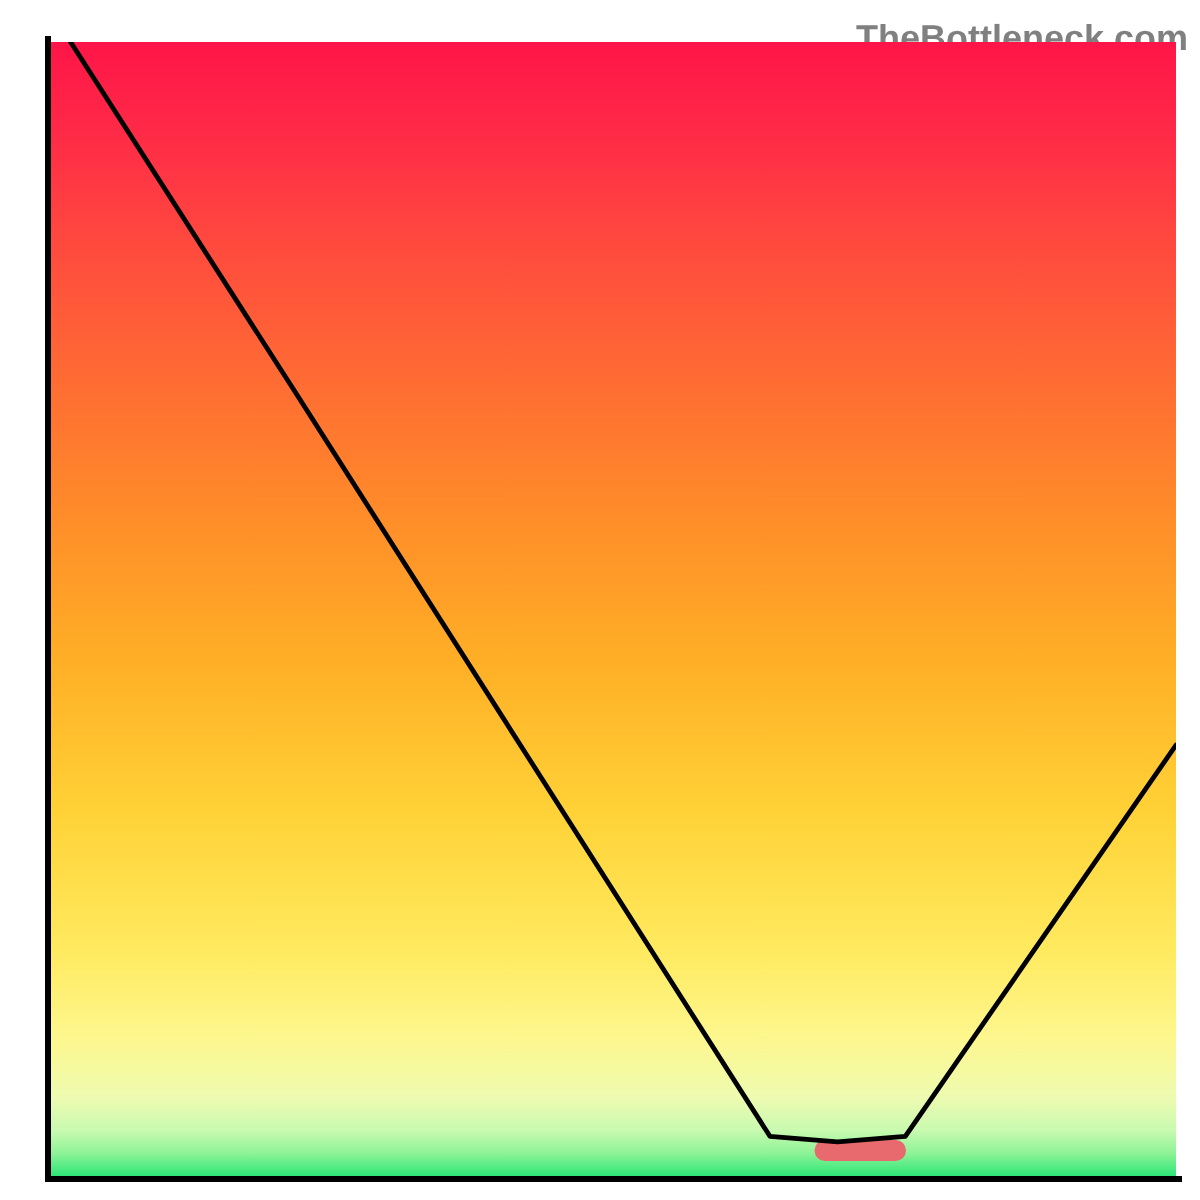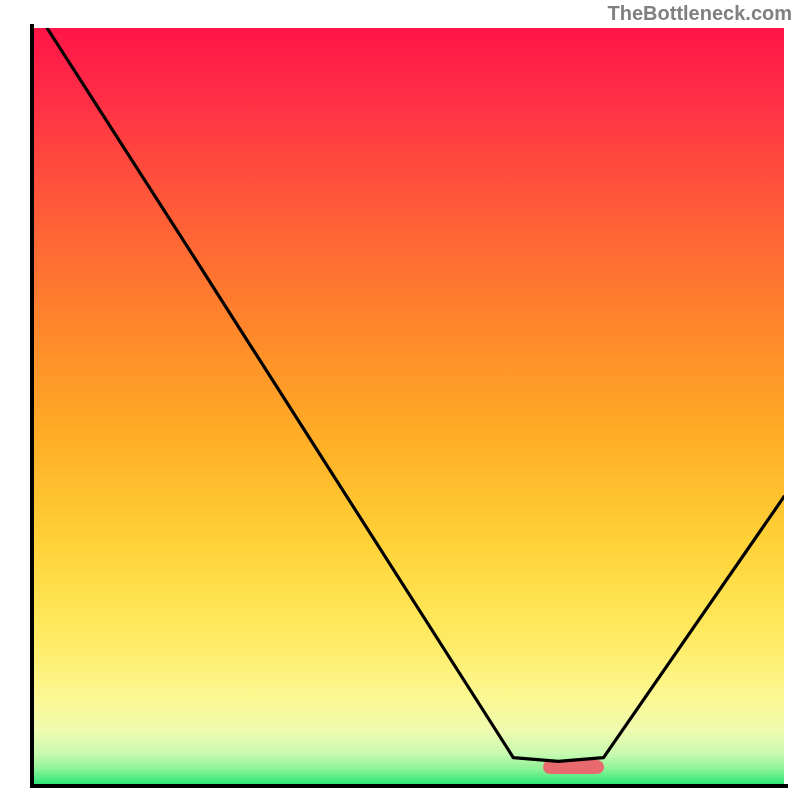--- a/index.html
+++ b/index.html
@@ -6,23 +6,23 @@
     margin: 0;
     padding: 0;
     width: 800px;
     height: 800px;
     position: relative;
     font-family: Arial, sans-serif;
     background: #fff;
   }
   .attribution {
     position: absolute;
-    top: 2px;
+    top: 12px;
     right: 8px;
-    font-size: 20px;
+    font-size: 24px;
     font-weight: bold;
     color: #808080;
   }
   .chart-bg {
     position: absolute;
     left: 32px;
     top: 28px;
     width: 752px;
     height: 756px;
   }

